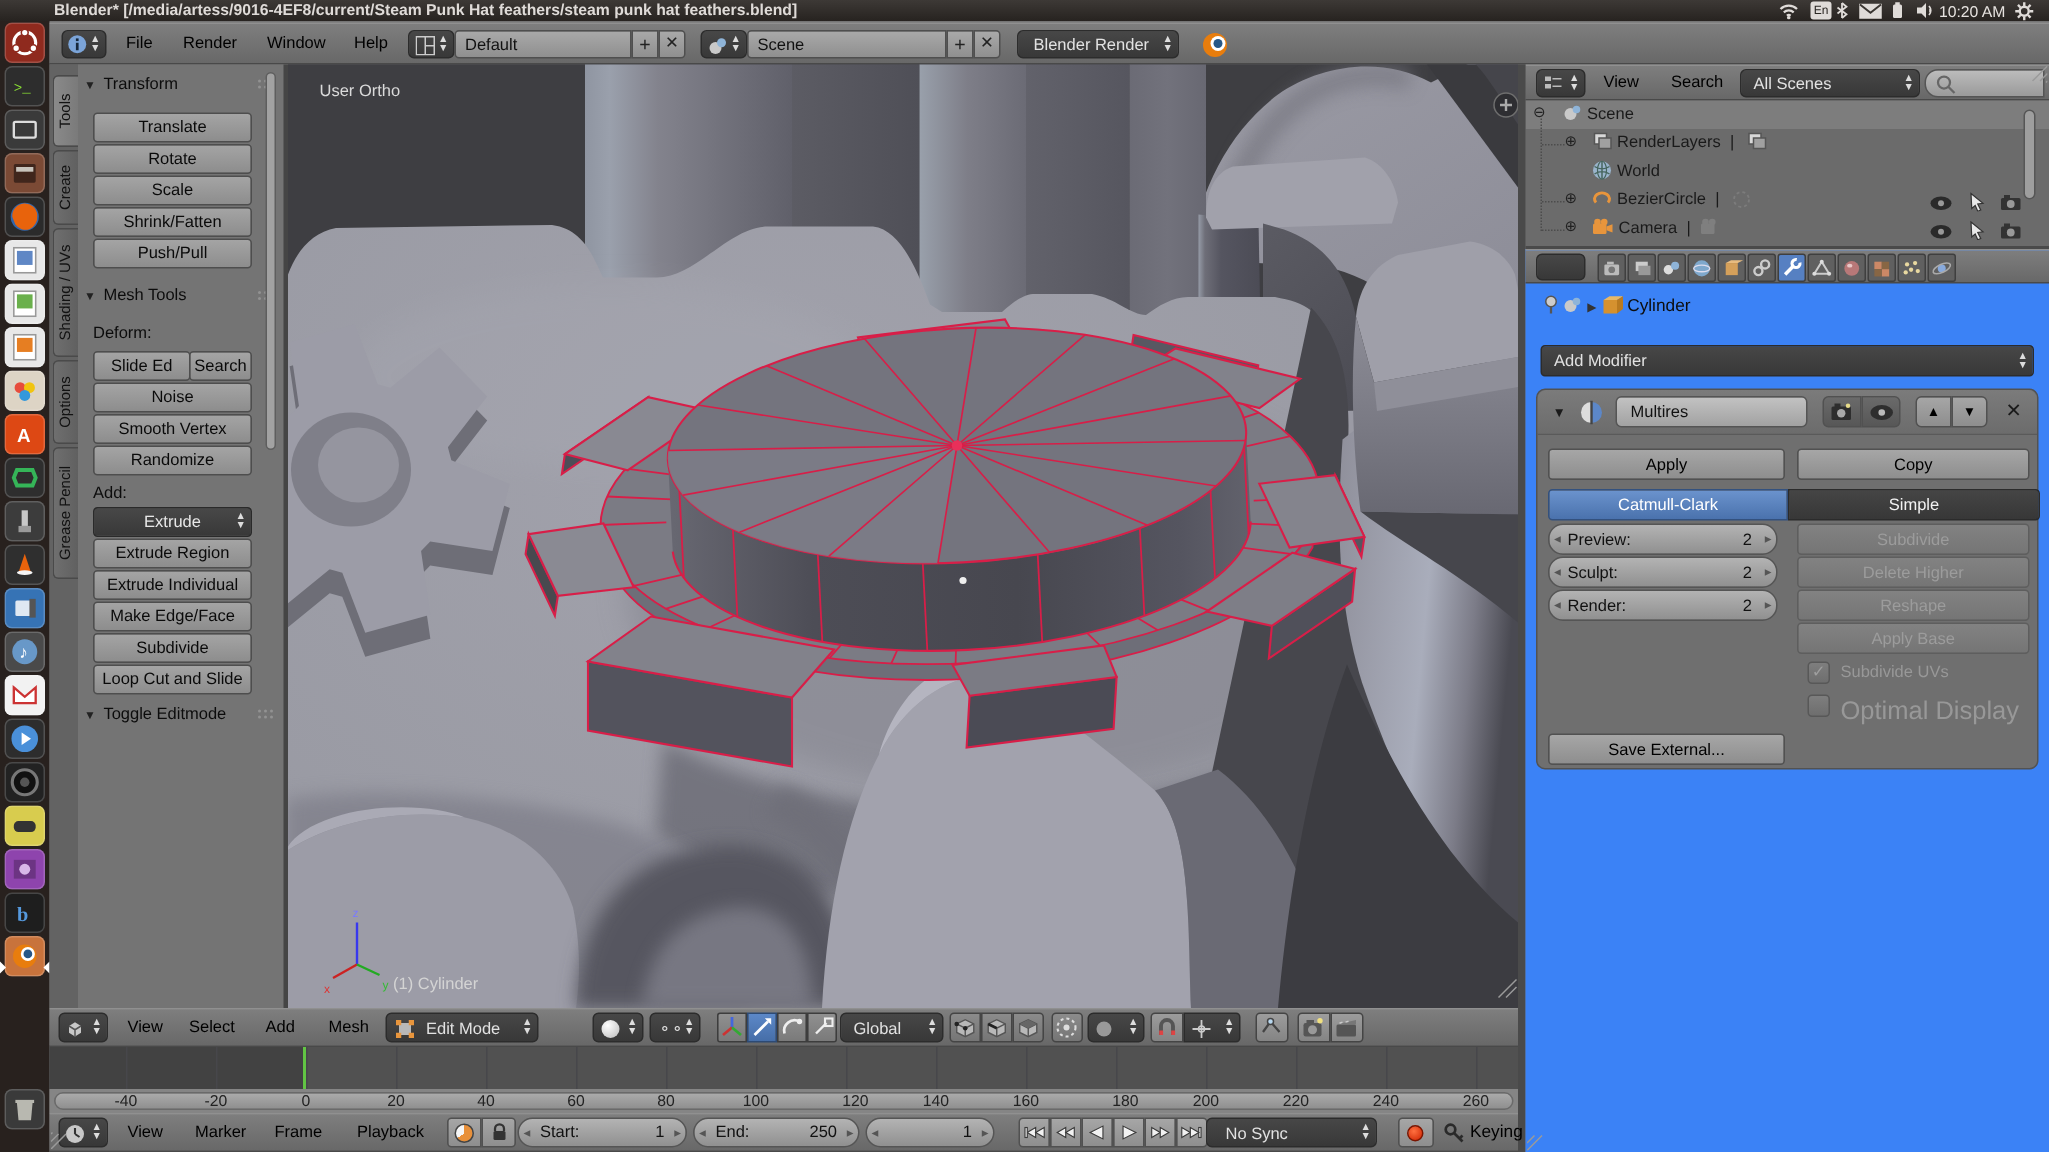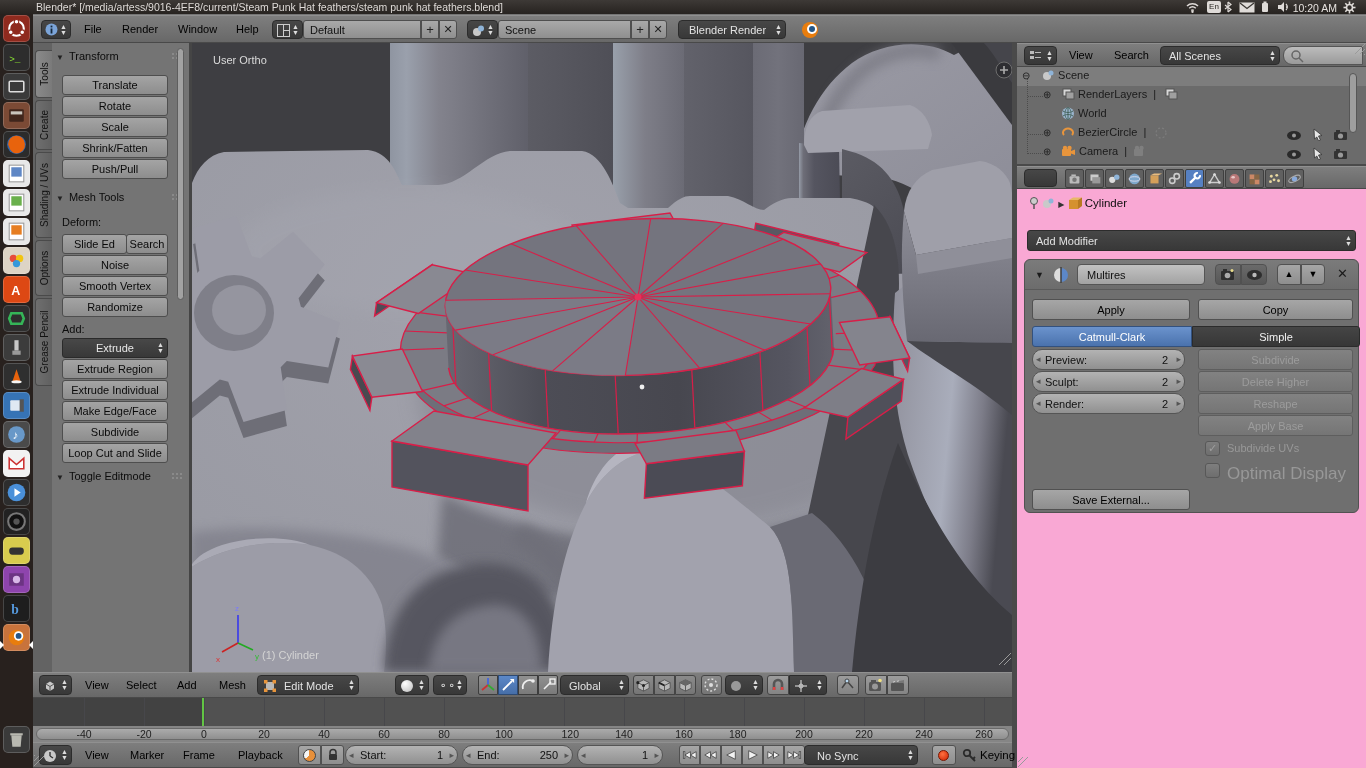--- a/index.html
+++ b/index.html
@@ -21,21 +21,21 @@
 .gbtn{position:absolute;width:155px;height:21px;background:linear-gradient(#828282,#757575);border:1px solid #5e5e5e;border-radius:3px;font-size:11px;color:#9c9c9c;text-align:center;padding-top:4px}
 .cArrL{position:absolute;left:3px;top:4px;font-size:9px;color:#555}
 .cArrR{position:absolute;right:3px;top:4px;font-size:9px;color:#555}
 .orow{position:absolute;height:19px;font-size:11px;color:#1a1a1a}
 .oexp{font-size:10px;color:#222}
 .otxt{vertical-align:1px}
 </style></head>
 <body>
 
 <div class="abs" style="left:0;top:0;width:1366px;height:14px;background:linear-gradient(#3d3936,#272320);color:#dfdbd8;">
- <div class="abs" style="left:36px;top:1px;font-size:10.5px;font-weight:normal;color:#dfdbd8">Blender* [/media/artess/9016-4EF8/current/Steam Punk Hat feathers/steam punk hat feathers.blend]</div>
+ <div class="abs" style="left:36px;top:1px;font-size:10.5px;font-weight:bold;color:#dfdbd8">Blender* [/media/artess/9016-4EF8/current/Steam Punk Hat feathers/steam punk hat feathers.blend]</div>
  <div id="tray" class="abs" style="right:4px;top:0;height:14px">
       <svg width="15" height="12" style="position:absolute;right:162px;top:1px">
         <path d="M2,5 A8,8 0 0 1 13,5 M4.2,7.2 A5,5 0 0 1 10.8,7.2 M6.2,9.4 A2.5,2.5 0 0 1 8.8,9.4" fill="none" stroke="#dfdbd8" stroke-width="1.5"></path>
         <circle cx="7.5" cy="10.8" r="1.2" fill="#dfdbd8"></circle>
       </svg>
       <span style="position:absolute;right:141px;top:1px;width:14px;height:12px;background:#dfdbd8;border-radius:2px;color:#2a2723;font-size:8px;font-weight:normal;text-align:center;line-height:12px">En</span>
       <svg width="8" height="12" style="position:absolute;right:130px;top:1px">
         <path d="M4,1 L4,11 M4,1 L7,3.5 L1,8 M4,11 L7,8.5 L1,4" stroke="#dfdbd8" stroke-width="1.2" fill="none"></path>
       </svg>
       <svg width="16" height="11" style="position:absolute;right:107px;top:2px">
@@ -589,21 +589,21 @@
  <div class="abs" style="left:10px;top:36px;width:1px;height:75px;border-left:1px dotted #4c4c4c"></div>
  <div class="abs" style="left:11px;top:53px;width:15px;height:1px;border-top:1px dotted #4c4c4c"></div>
  <div class="abs" style="left:11px;top:91px;width:15px;height:1px;border-top:1px dotted #4c4c4c"></div>
  <div class="abs" style="left:11px;top:110px;width:15px;height:1px;border-top:1px dotted #4c4c4c"></div>
  <svg width="14" height="14" style="position:absolute;right:1px;top:1px">
       <path d="M14,0 L4,10 M14,5 L9,10 M14,10 L13,11" stroke="#9a9a9a" stroke-width="1"></path>
     </svg>
 </div>
 <div class="abs" style="left:1012px;top:43px;width:5px;height:725px;background:#4a4a4a"></div>
 <div class="abs" style="left:1017px;top:164px;width:349px;height:2px;background:#4a4a4a"></div>
-<div id="props" class="abs" style="left:1017px;top:166px;width:349px;height:602px;background:#f9a8d4">
+<div id="props" class="abs" style="left:1017px;top:166px;width:349px;height:602px;background:#3b82f6">
  <div class="hdr abs" style="left:0;top:0;width:349px;height:23px">
   <div class="dbtn" style="left:7px;top:2px;width:33px;height:18px"></div>
   <div id="ptabs" class="abs" style="left:48px;top:1px;height:21px">
         <div class="abs" style="left:0px;top:1px;width:19px;height:19px;border-radius:2px;background:#606060;border:1px solid #3f3f3f"><svg width="17" height="17" viewBox="0 0 19 19">
             <rect x="4" y="7" width="11" height="8" rx="1" fill="#bbb"></rect>
             <circle cx="9.5" cy="11" r="2.5" fill="#777"></circle>
             <rect x="6" y="5" width="5" height="2" fill="#bbb"></rect>
           </svg></div>
         <div class="abs" style="left:20px;top:1px;width:19px;height:19px;border-radius:2px;background:#606060;border:1px solid #3f3f3f"><svg width="17" height="17" viewBox="0 0 19 19">
             <rect x="5" y="5" width="9" height="7" fill="#ccc"></rect>
@@ -868,21 +868,21 @@
       <div class="abs" style="left:96px;top:2px;width:30px;text-align:center;font-size:10.5px;color:#222">-20</div>
       <div class="abs" style="left:156px;top:2px;width:30px;text-align:center;font-size:10.5px;color:#222">0</div>
       <div class="abs" style="left:216px;top:2px;width:30px;text-align:center;font-size:10.5px;color:#222">20</div>
       <div class="abs" style="left:276px;top:2px;width:30px;text-align:center;font-size:10.5px;color:#222">40</div>
       <div class="abs" style="left:336px;top:2px;width:30px;text-align:center;font-size:10.5px;color:#222">60</div>
       <div class="abs" style="left:396px;top:2px;width:30px;text-align:center;font-size:10.5px;color:#222">80</div>
       <div class="abs" style="left:456px;top:2px;width:30px;text-align:center;font-size:10.5px;color:#222">100</div>
       <div class="abs" style="left:516px;top:2px;width:30px;text-align:right;font-size:10.5px;color:#222">120</div>
       <div class="abs" style="left:576px;top:2px;width:30px;text-align:center;font-size:10.5px;color:#222">140</div>
       <div class="abs" style="left:636px;top:2px;width:30px;text-align:center;font-size:10.5px;color:#222">160</div>
-      <div class="abs" style="left:696px;top:2px;width:30px;text-align:left;font-size:10.5px;color:#222">180</div>
+      <div class="abs" style="left:696px;top:2px;width:30px;text-align:right;font-size:10.5px;color:#222">180</div>
       <div class="abs" style="left:756px;top:2px;width:30px;text-align:center;font-size:10.5px;color:#222">200</div>
       <div class="abs" style="left:816px;top:2px;width:30px;text-align:center;font-size:10.5px;color:#222">220</div>
       <div class="abs" style="left:876px;top:2px;width:30px;text-align:center;font-size:10.5px;color:#222">240</div>
       <div class="abs" style="left:936px;top:2px;width:30px;text-align:center;font-size:10.5px;color:#222">260</div>
     </div>
 </div>
 <div id="tlhdr" class="abs hdr" style="left:33px;top:742px;width:979px;height:26px">
  <div class="dbtn" style="left:6px;top:2px;width:33px;height:20px">
       <svg width="14" height="14" style="position:absolute;left:3px;top:3px">
         <circle cx="7" cy="7" r="6" fill="#c8c8c8"></circle>

